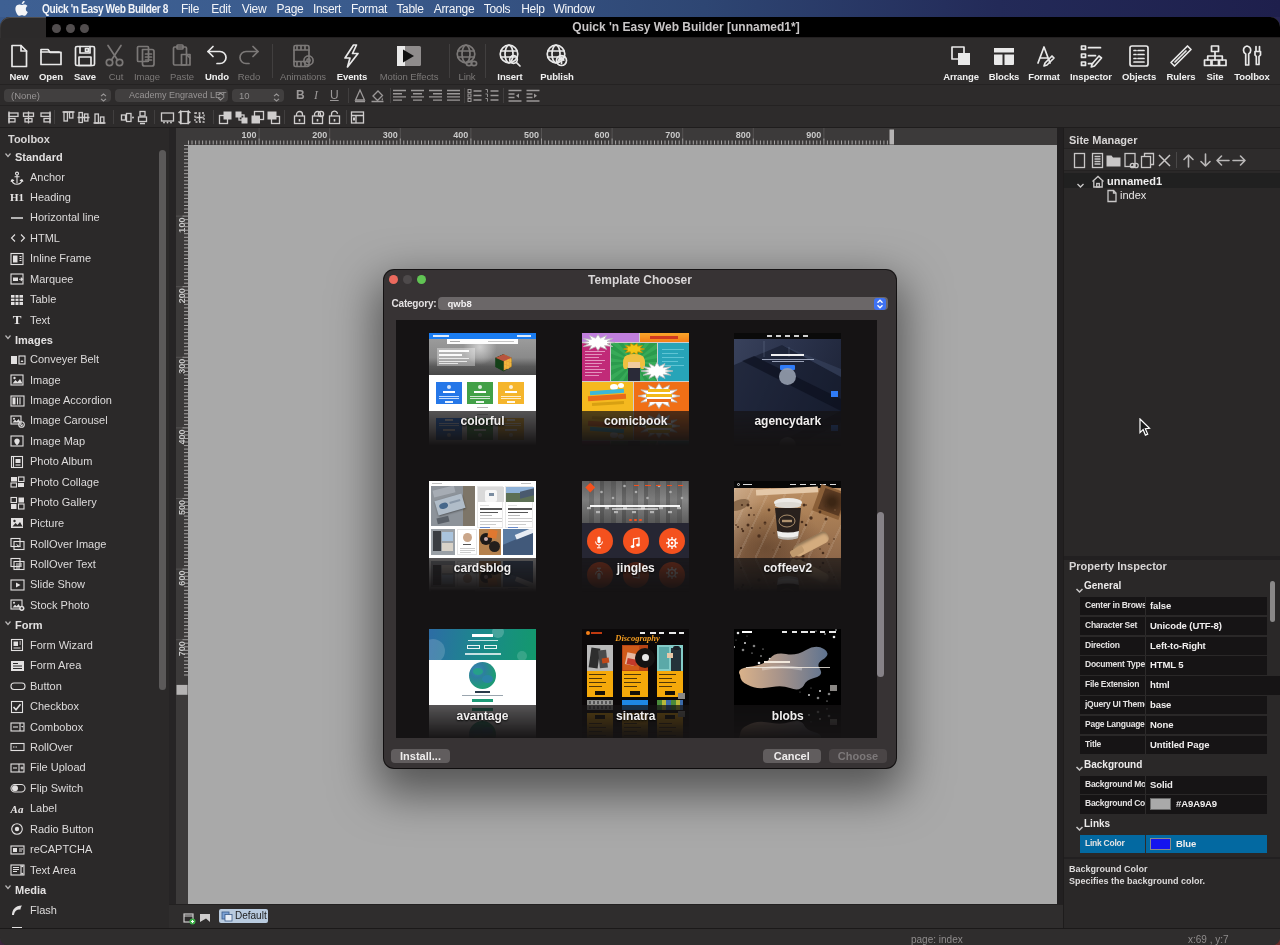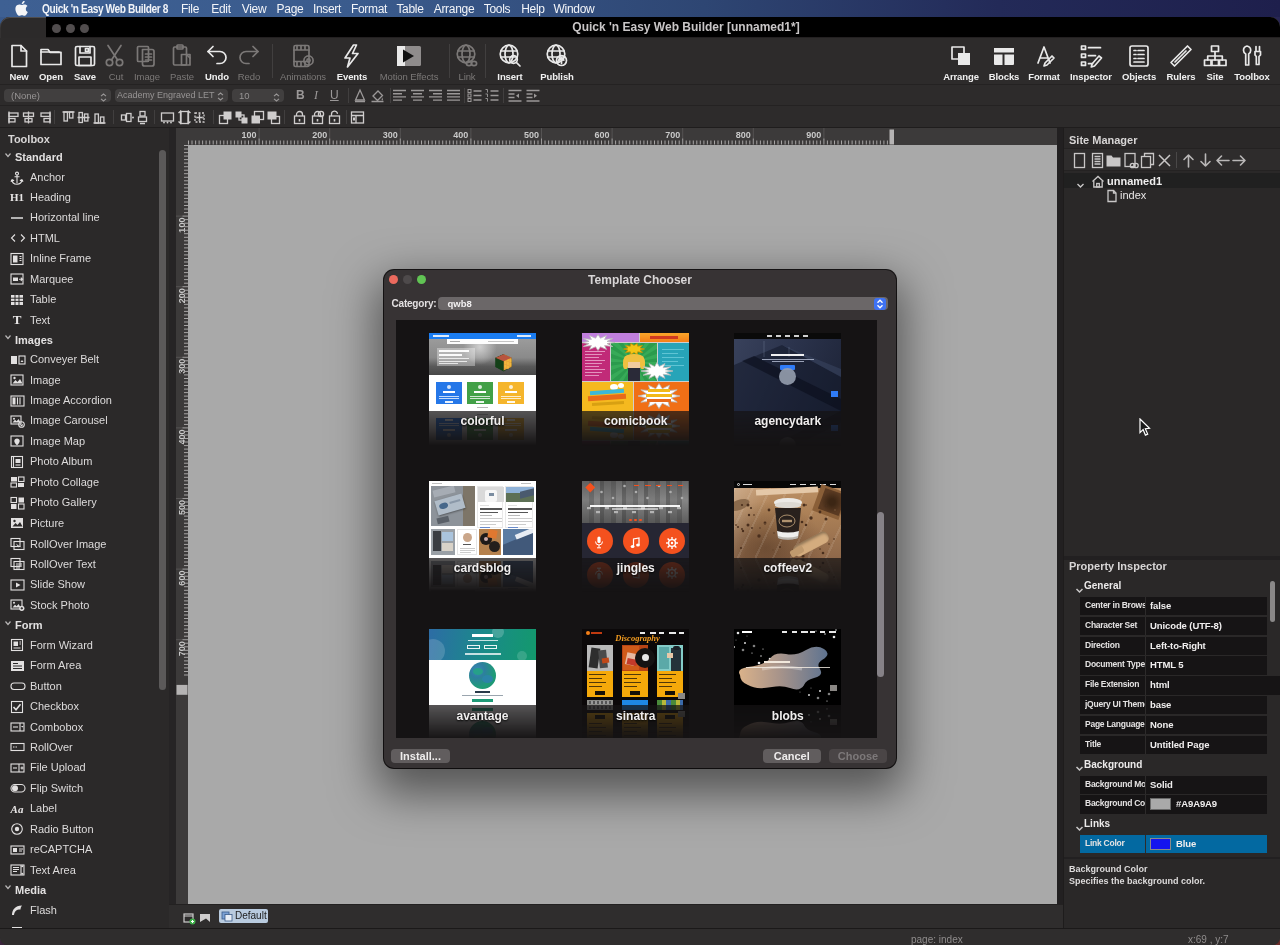--- a/index.html
+++ b/index.html
@@ -323,21 +323,21 @@
               <path d="M17 3.5v5M20.5 3.5v5M16 8.5h5.5v3.5l-1.5 1.5v8h-2.7v-8L16 12z" stroke="#e9e9e9" stroke-width="1.7" fill="none" stroke-linecap="round" stroke-linejoin="round"></path>
             </svg>
           </div>
           <div class="lb">Toolbox</div>
         </div>
       </div>
  <div id="tb2">
         <div class="dd" style="left:4px;width:107px">(None)<span class="st"><svg width="7" height="9" viewBox="0 0 7 9">
               <path d="M1 3.2L3.5 1L6 3.2M1 5.8L3.5 8L6 5.8" stroke="#9b9898" stroke-width="1.1" fill="none"></path>
             </svg></span></div>
-<div class="dd" style="left:115px;width:113px;font-size:9px;padding-left:2px">Academy Engraved LET<span class="st"><svg width="7" height="9" viewBox="0 0 7 9">
+<div class="dd" style="left:115px;width:113px;font-size:9px;padding-left:14px">Academy Engraved LET<span class="st"><svg width="7" height="9" viewBox="0 0 7 9">
               <path d="M1 3.2L3.5 1L6 3.2M1 5.8L3.5 8L6 5.8" stroke="#9b9898" stroke-width="1.1" fill="none"></path>
             </svg></span></div>
 <div class="dd" style="left:232px;width:52px">10<span class="st"><svg width="7" height="9" viewBox="0 0 7 9">
               <path d="M1 3.2L3.5 1L6 3.2M1 5.8L3.5 8L6 5.8" stroke="#9b9898" stroke-width="1.1" fill="none"></path>
             </svg></span></div>
 <span class="fmt" style="left:296px;font-weight:bold">B</span>
 <span class="fmt" style="left:314px;font-style:italic;font-family:'Liberation Serif',serif">I</span>
 <span class="fmt" style="left:330px;text-decoration:underline">U</span>
 <div class="vsep" style="top:3px;height:15px;left:348px"></div>
 <span class="fmt" style="left:353px"><svg width="14" height="15" viewBox="0 0 14 15">

